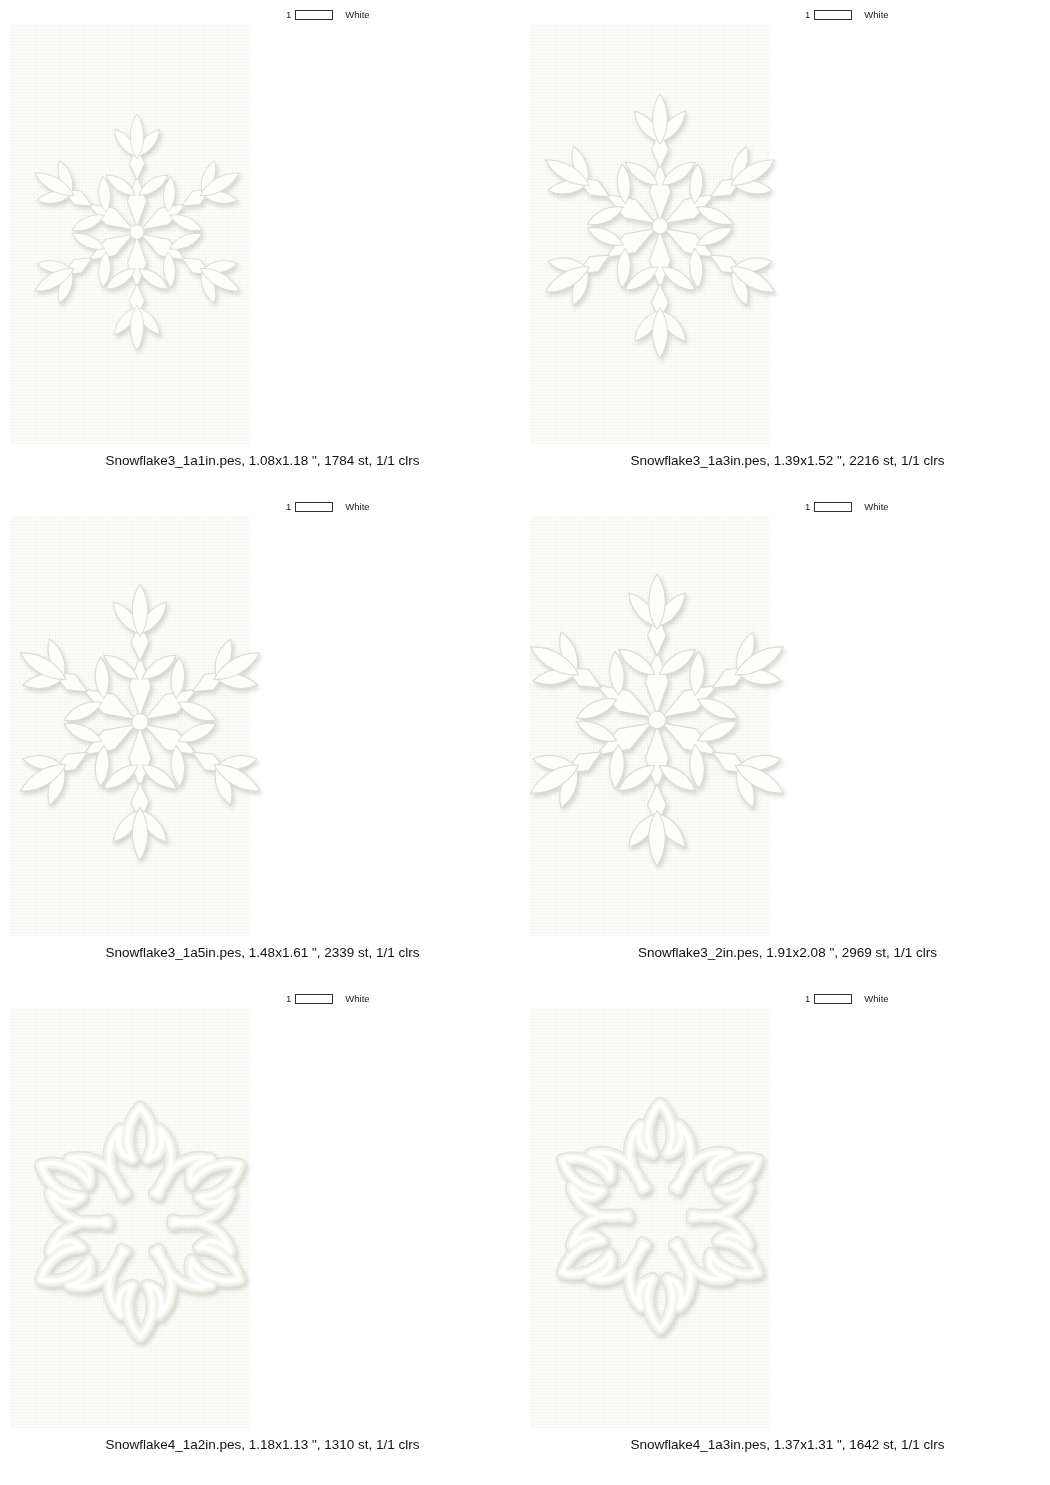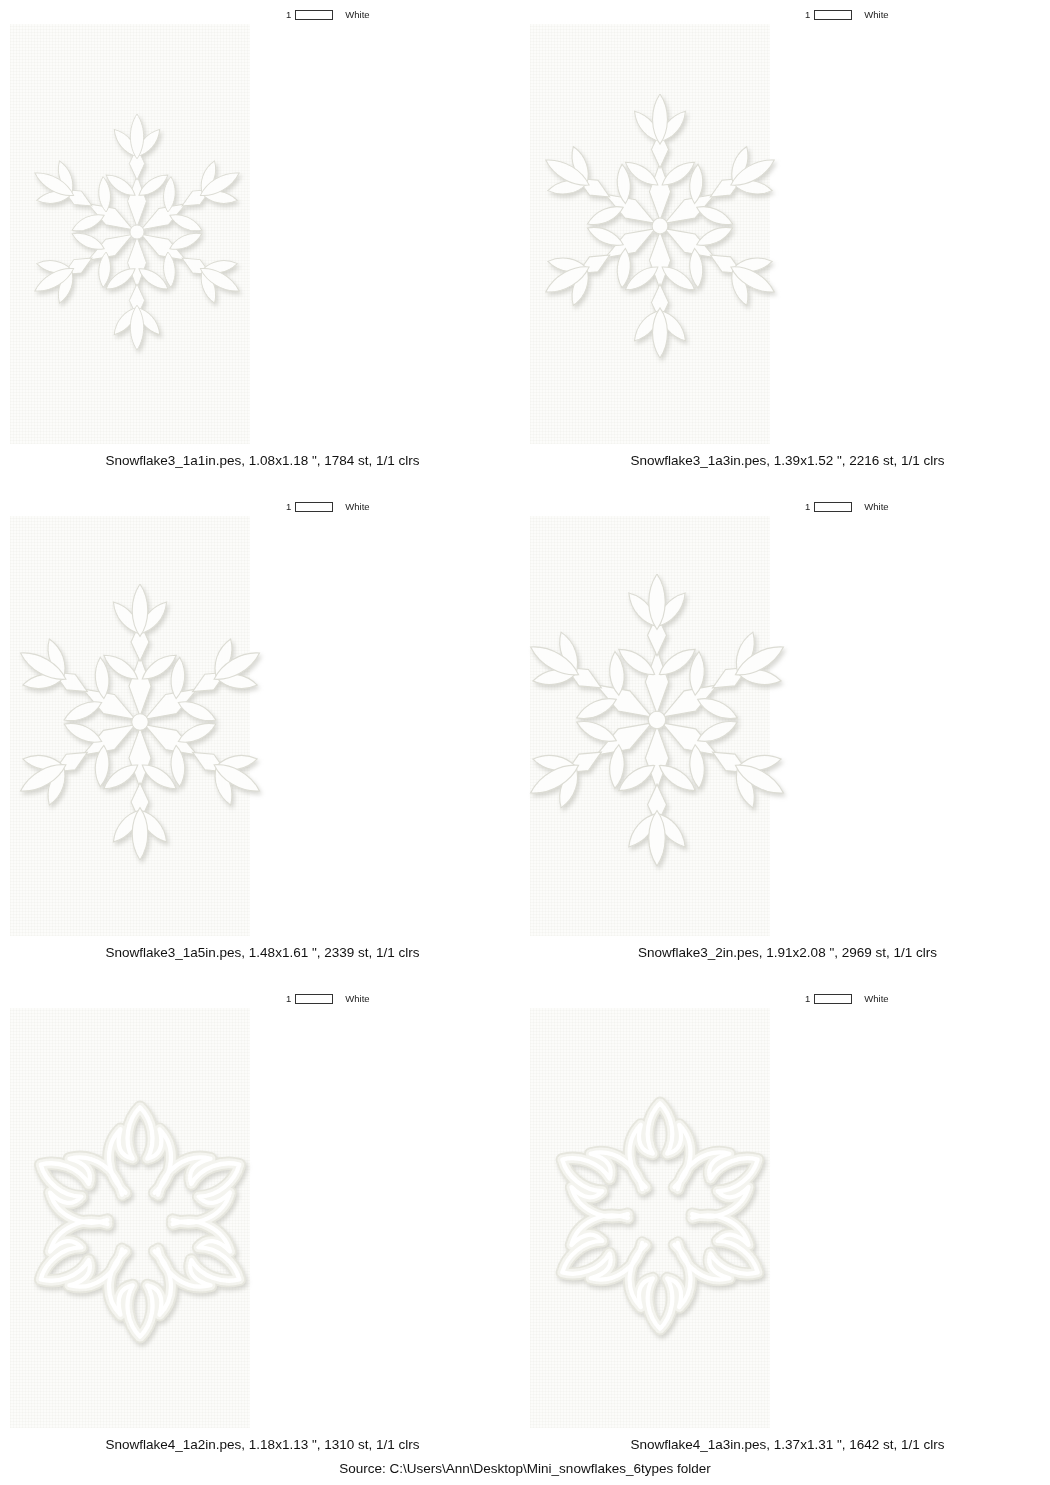--- a/index.html
+++ b/index.html
@@ -178,15 +178,14 @@
     <span class="lg-name">White</span>
   </div>
   <div class="preview row-3 col-r">
     <svg class="flake f5" viewBox="-100 -100 200 200">
         <use href="#sf4"></use>
       </svg>
   </div>
   <div class="caption row-3 col-r">Snowflake4_1a3in.pes, 1.37x1.31 ", 1642 st, 1/1 clrs</div>
 
   <div class="footer-page">Page 3 of 5</div>
-  <div class="footer-source">Source: C:\Users\Ann\Desktop\Mini_snowflakes_6types folder</div>
 
 </div>
 
 </body></html>

